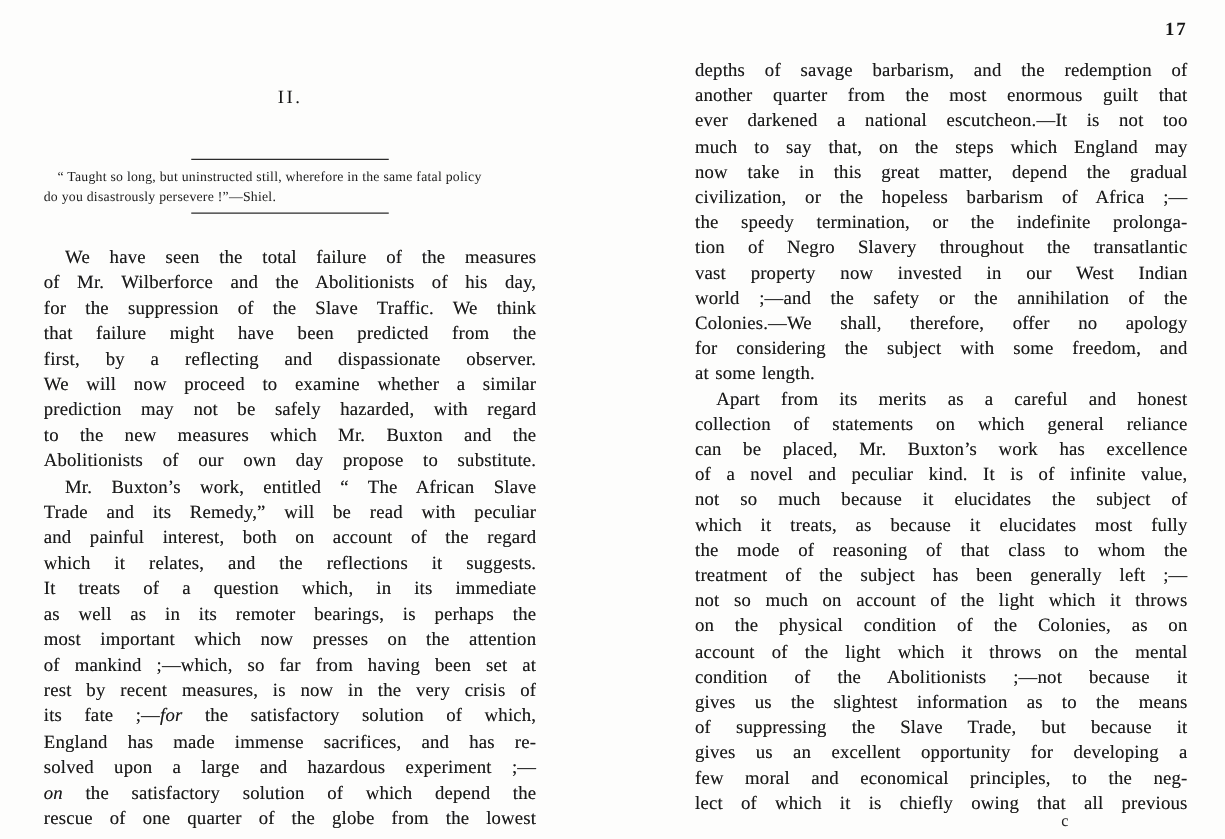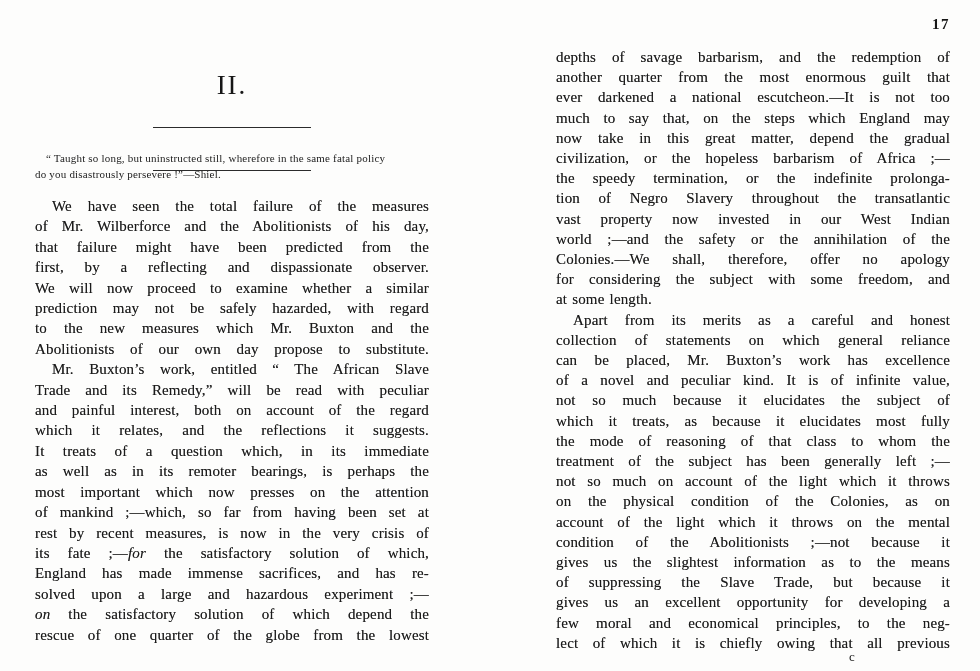--- a/index.html
+++ b/index.html
@@ -26,21 +26,21 @@
   }
   #left-page  { left: 35px; }
   #right-page { left: 556px; }
 
   .chapter-heading {
     position: absolute;
     top: 70px;
     left: 0;
     width: 100%;
     text-align: center;
-    font-size: 27px;
+    font-size: 15px;
     letter-spacing: 2px;
     color: #161616;
   }
   .rule {
     position: absolute;
     left: 118px;
     width: 158px;
     border-top: 1.6px solid #2b2b2b;
     height: 0;
   }
@@ -50,21 +50,21 @@
   .epigraph {
     position: absolute;
     top: 134px;
     left: 0;
     width: 100%;
     font-size: 11px;
     line-height: 16px;
     letter-spacing: 0.2px;
   }
   .epigraph .line { text-indent: 0; }
-  .epigraph .line.indent { text-indent: 11px; margin-top: 16px; }
+  .epigraph .line.indent { text-indent: 11px; }
 
   .body-text {
     position: absolute;
     left: 0;
     width: 100%;
     font-size: 15px;
     word-spacing: 1.2px;
     letter-spacing: 0.15px;
     text-shadow: 0 0 0.35px rgba(20,20,20,0.55);
   }
@@ -111,20 +111,21 @@
         <div class="line indent endline">“ Taught so long, but uninstructed still, wherefore in the same fatal policy</div>
         <div class="line endline">do you disastrously persevere !”—Shiel.</div>
       </div>
 
     <div class="rule rule-bottom"></div>
 
     <div class="body-text" id="left-body">
       <div>
           <div class="line indent">We have seen the total failure of the measures</div>
           <div class="line">of Mr. Wilberforce and the Abolitionists of his day,</div>
+          <div class="line">for the suppression of the Slave Traffic.  We think</div>
           <div class="line">that failure might have been predicted from the</div>
           <div class="line">first, by a reflecting and dispassionate observer.</div>
           <div class="line">We will now proceed to examine whether a similar</div>
           <div class="line">prediction may not be safely hazarded, with regard</div>
           <div class="line">to the new measures which Mr. Buxton and the</div>
           <div class="line">Abolitionists of our own day propose to substitute.</div>
         </div>
       <div>
           <div class="line indent">Mr. Buxton’s work, entitled “ The African Slave</div>
           <div class="line">Trade and its Remedy,” will be read with peculiar</div>

